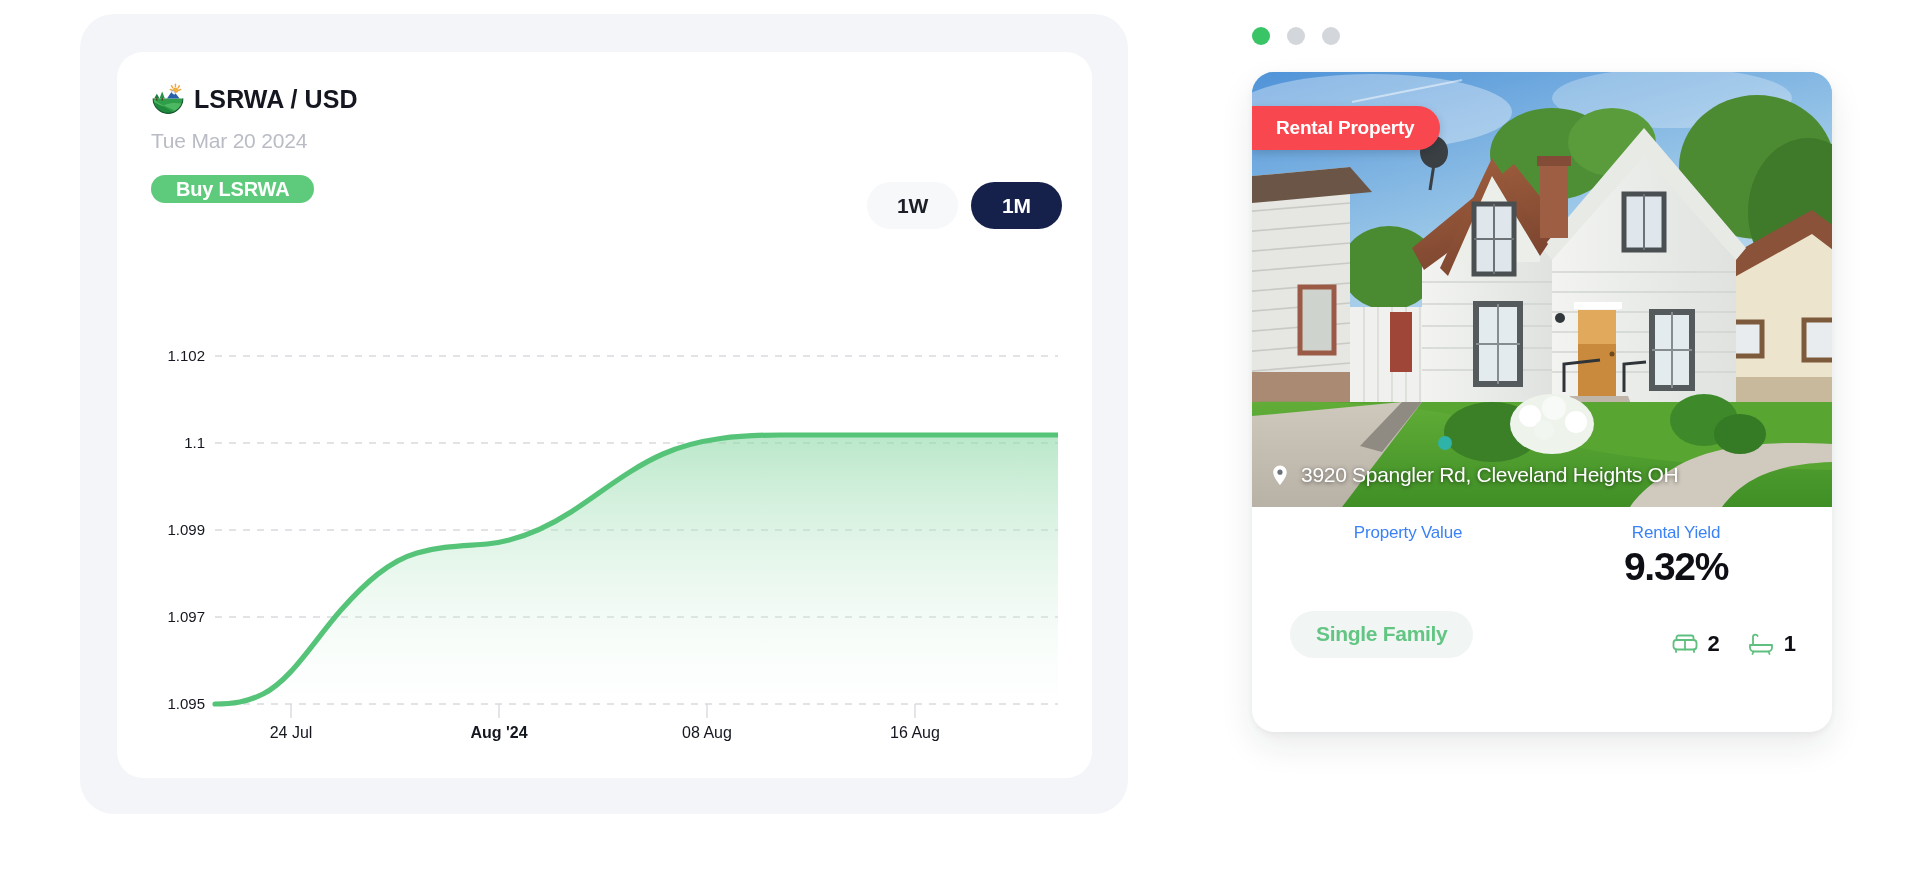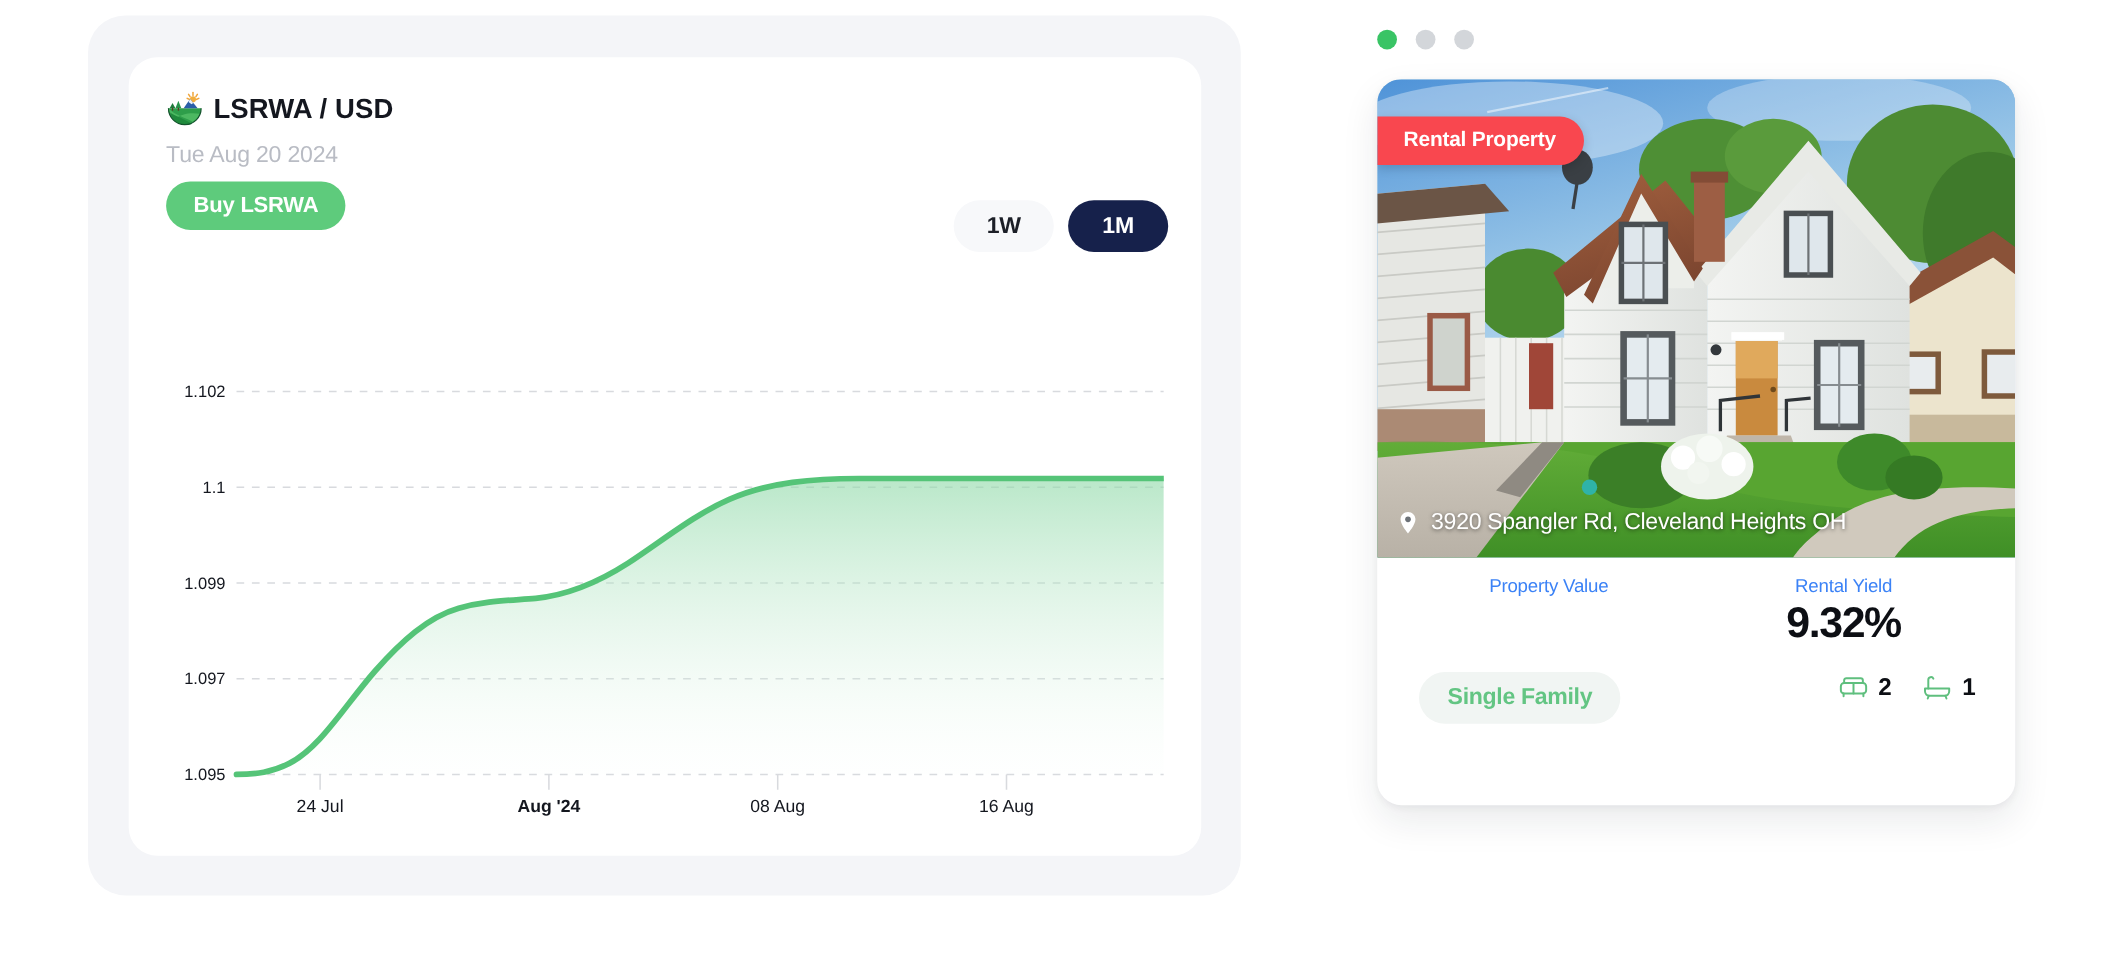--- a/index.html
+++ b/index.html
@@ -97,22 +97,22 @@
     color: #b9bcc4;
     font-weight: 400;
     letter-spacing: -.2px;
   }
 
   
   .buy-btn {
     display: inline-flex;
     align-items: center;
     justify-content: center;
-    margin-top: 12px;
-    height: 44px;
+    margin-top: 22px;
+    height: 28px;
     padding: 0 25px;
     border: none;
     border-radius: 22px;
     background: #5ecb7c;
     color: #ffffff;
     font-family: inherit;
     font-size: 20px;
     font-weight: 600;
     letter-spacing: -.2px;
     cursor: pointer;
@@ -248,21 +248,21 @@
     font-size: 39px;
     font-weight: 800;
     color: #0d0f14;
     letter-spacing: -1.3px;
     line-height: 1.12;
   }
 
   
   .card-footer {
     display: flex;
-    align-items: flex-start;
+    align-items: flex-end;
     justify-content: space-between;
     padding: 22px 36px 0 38px;
   }
   .type-pill {
     height: 47px;
     padding: 0 26px;
     display: inline-flex;
     align-items: center;
     border-radius: 24px;
     background: #f1f5f3;
@@ -319,21 +319,21 @@
             <path d="M26 31 L21 18 L16 31 Z" fill="#27934a"></path>
             <rect x="20" y="30" width="2.2" height="5" fill="#5a3a21"></rect>
 
             <path d="M4 31 A28 28 0 0 0 60 31" fill="none" stroke="#14532d" stroke-width="2"></path>
           </svg>
           <span class="pair-name">LSRWA / USD</span>
         </div>
 
         
 
-        <div class="price-date">Tue Aug 20 2024</div>
+        <div class="price-date">Tue Mar 20 2024</div>
 
         <button class="buy-btn">Buy LSRWA</button>
 
         
         <div class="range-switch">
           <button class="range-btn inactive">1W</button>
           <button class="range-btn active">1M</button>
         </div>
 
         

